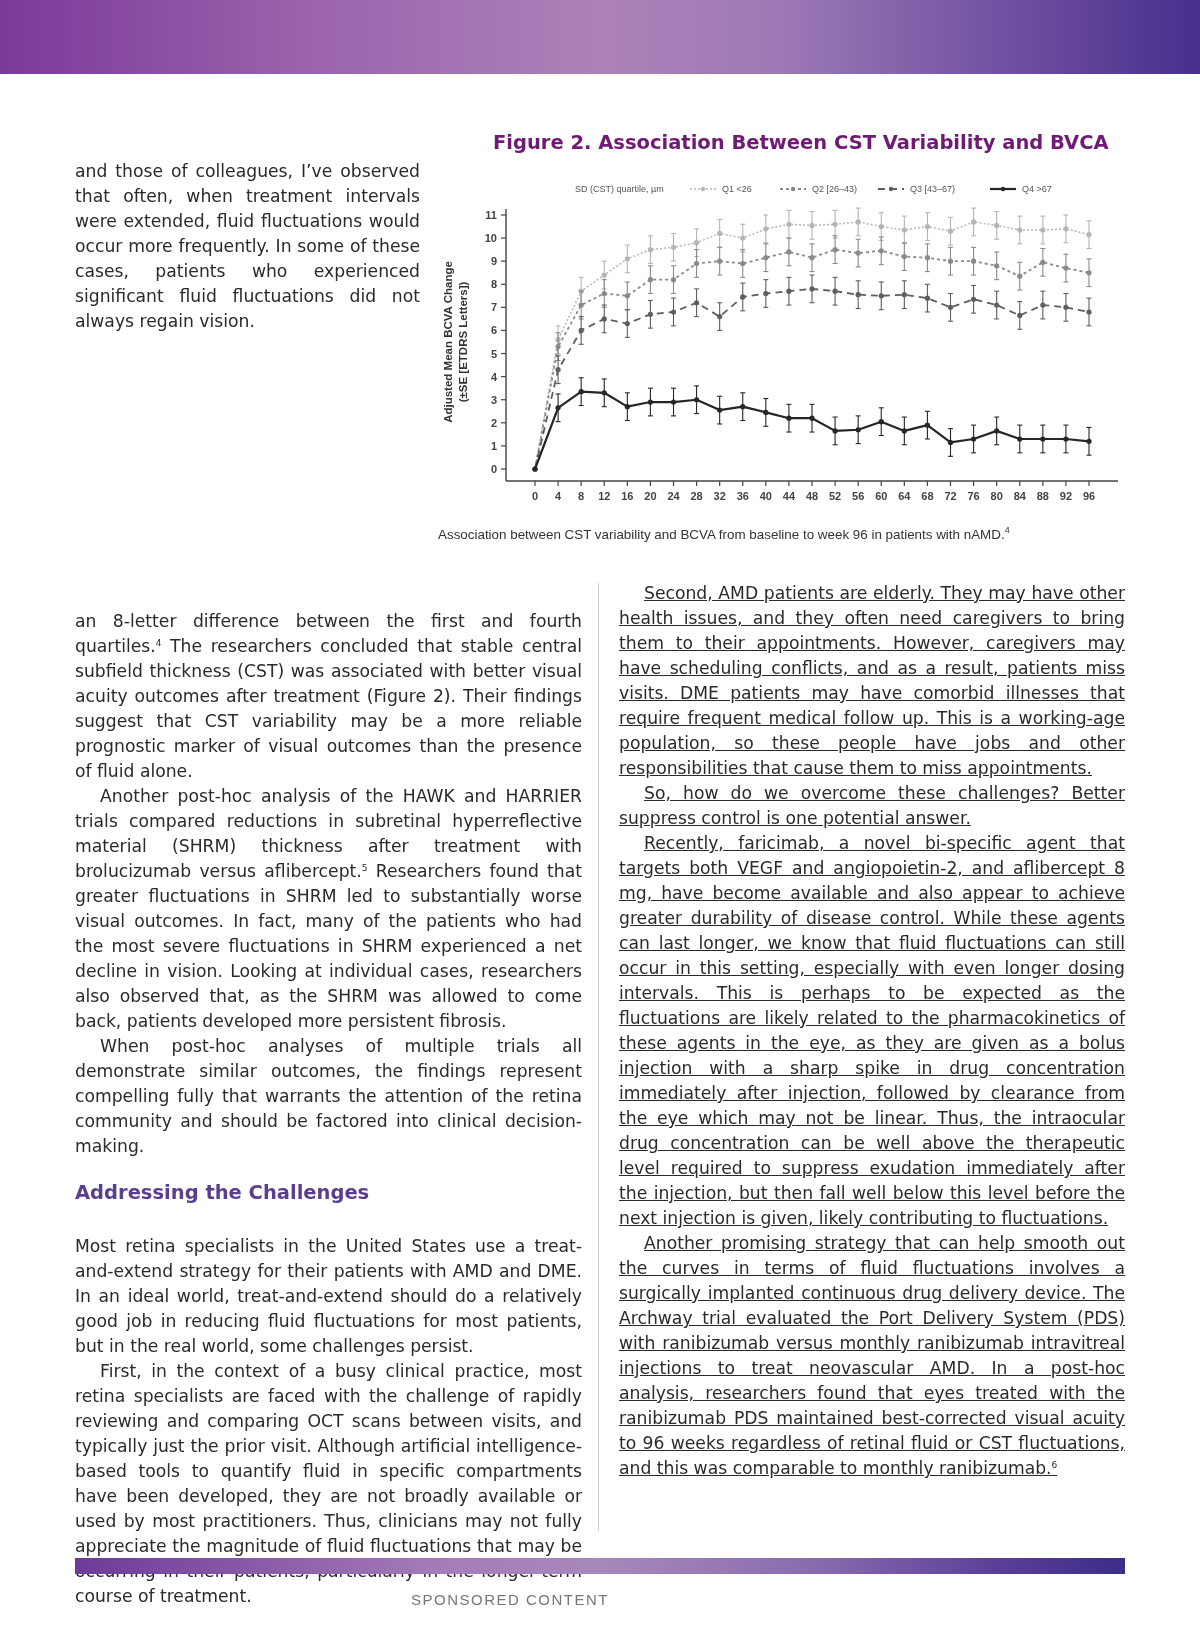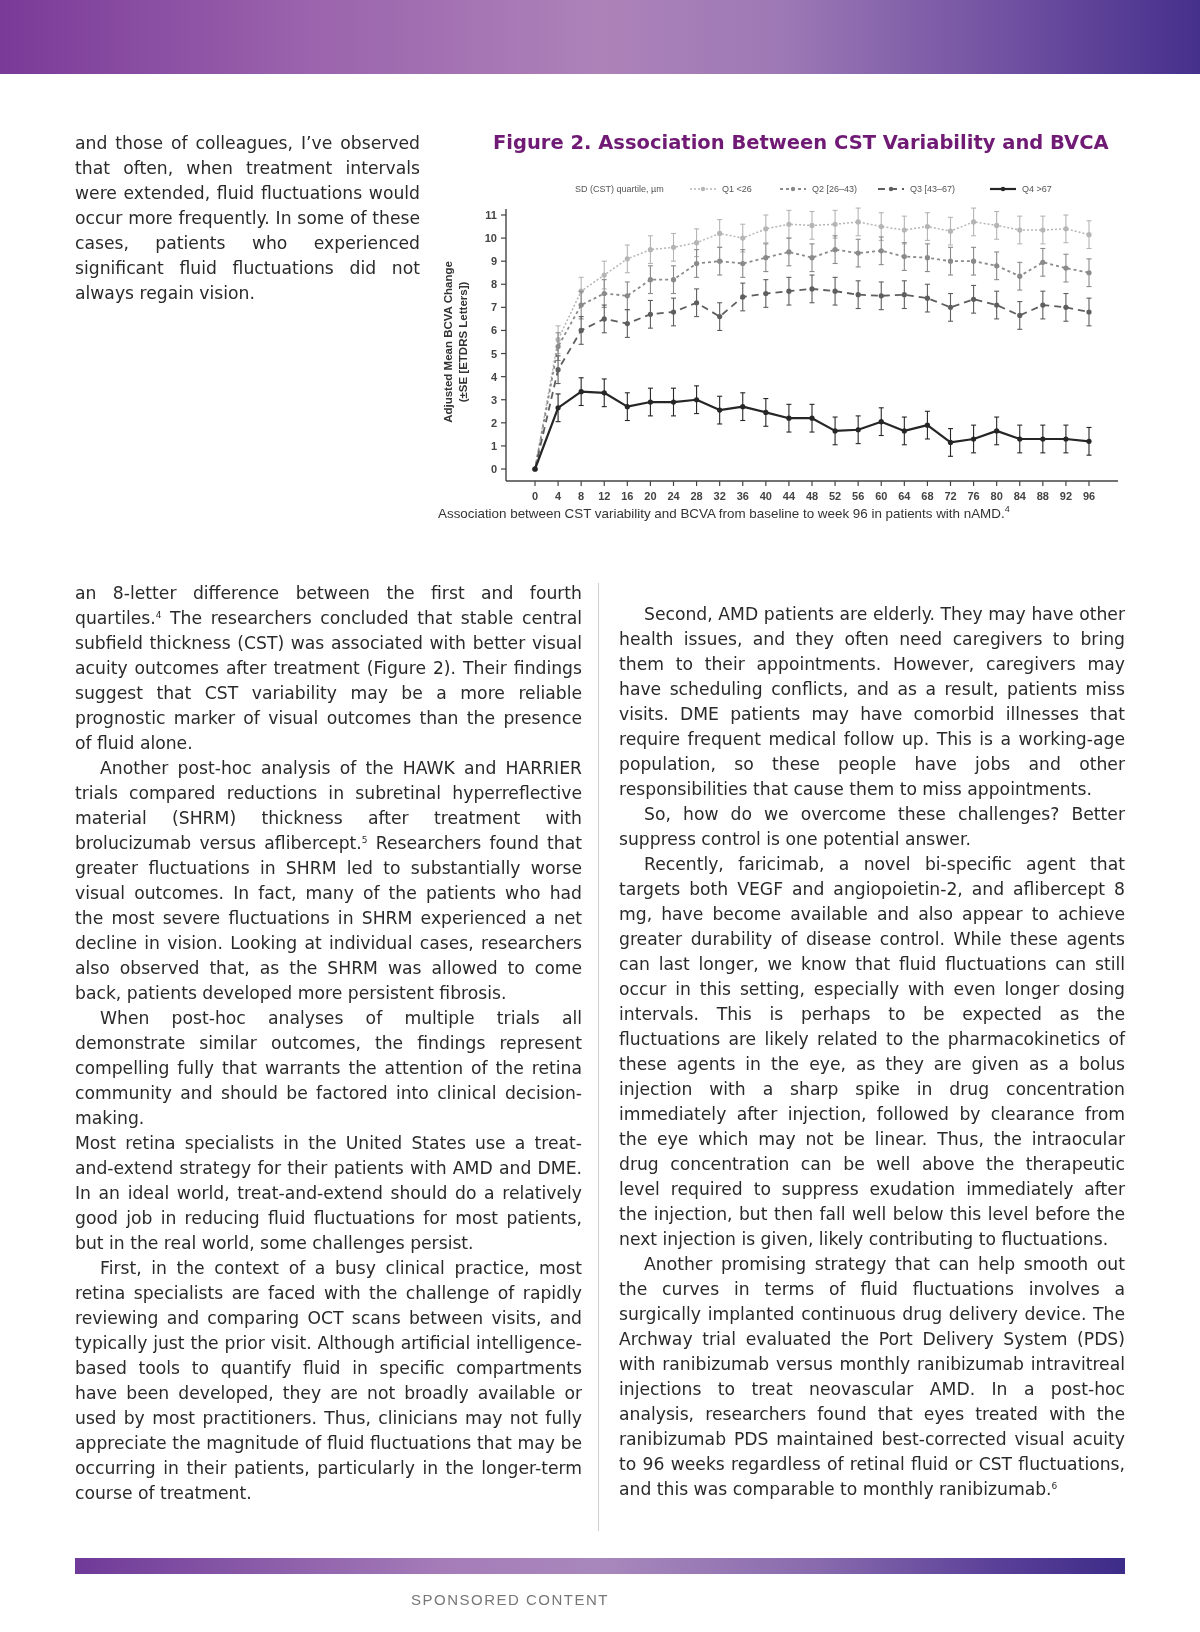--- a/index.html
+++ b/index.html
@@ -6,31 +6,31 @@
   body { width: 1200px; height: 1632px; position: relative; background: #ffffff; overflow: hidden;
          font-family: "DejaVu Sans", sans-serif; color: #2a2a2a; }
   .top-band { position: absolute; left: 0; top: 0; width: 1200px; height: 74px;
     background: linear-gradient(90deg, #7a3a98 0%, #9a62ac 25%, #ad82b9 50%, #9d79b5 65%, #6e4ea0 85%, #45308c 100%); }
   .bottom-band { position: absolute; left: 75px; top: 1558px; width: 1050px; height: 16px;
     background: linear-gradient(90deg, #6f3a98 0%, #a57cb8 35%, #a888bc 50%, #8a6cae 70%, #5a3f98 88%, #3c2c88 100%); }
   .footer { position: absolute; left: 0; top: 1591px; width: 1020px; text-align: center;
     font-family: "Liberation Sans", sans-serif; font-size: 15px; letter-spacing: 1.5px; color: #777; }
   .col { position: absolute; font-size: 17.2px; line-height: 25px; text-align: justify; }
   .col p { margin: 0; text-indent: 25px; }
-  .col p.noindent { text-indent: 0; }
+  .col p.noindent { text-indent: 0; margin-top: 28px; }
   .col-top { left: 75px; top: 131px; width: 345px; }
   .col-left { left: 75px; top: 581px; width: 507px; }
-  .col-right { left: 619px; top: 602px; width: 506px; }
+  .col-right { left: 619px; top: 581px; width: 506px; text-decoration: underline; }
   .divider { position: absolute; left: 598px; top: 583px; width: 1px; height: 948px; background: #cfcfcf; }
   h2.section { margin: 21px 0 0 0; font-size: 19.5px; line-height: 26px; font-weight: bold; color: #5b3f8e; text-align: left; }
   sup { font-size: 9px; vertical-align: 6px; line-height: 0; }
   .fig-title { position: absolute; left: 493px; top: 131px; width: 620px;
      font-family: "DejaVu Sans", sans-serif; font-weight: bold; font-size: 19.5px; color: #701a75; white-space: nowrap; }
   .chart-svg { position: absolute; left: 430px; top: 175px; width: 700px; height: 340px; }
-  .fig-caption { position: absolute; left: 438px; top: 506px; width: 700px; font-family: "Liberation Sans", sans-serif;
+  .fig-caption { position: absolute; left: 438px; top: 527px; width: 700px; font-family: "Liberation Sans", sans-serif;
      font-size: 13.4px; color: #333; white-space: nowrap; }
 </style>
 </head>
 <body>
 
 <div class="top-band"></div>
 
 <div class="col col-top">
   <p class="noindent">and those of colleagues, I’ve observed that often, when treatment intervals were extended, fluid fluctuations would occur more frequently. In some of these cases, patients who experienced significant fluid fluctuations did not always regain vision.</p>
 </div>
@@ -522,20 +522,21 @@
     <line x1="1086.5" y1="455.1454545454545" x2="1091.5" y2="455.1454545454545" stroke="#262626" stroke-width="1.1"></line>
     <circle cx="1089" cy="441.2909090909091" r="2.6" fill="#262626"></circle>
   </svg>
 
 <div class="fig-caption"><span>Association between CST variability and BCVA from baseline to week 96 in patients with nAMD.</span><sup>4</sup></div>
 
 <div class="col col-left">
   <p class="noindent"><span>an 8-letter difference between the first and fourth quartiles.</span><sup>4</sup><span> The researchers concluded that stable central subfield thickness (CST) was associated with better visual acuity outcomes after treatment (Figure 2). Their findings suggest that CST variability may be a more reliable prognostic marker of visual outcomes than the presence of fluid alone.</span></p>
   <p><span>Another post-hoc analysis of the HAWK and HARRIER trials compared reductions in subretinal hyperreflective material (SHRM) thickness after treatment with brolucizumab versus aflibercept.</span><sup>5</sup><span> Researchers found that greater fluctuations in SHRM led to substantially worse visual outcomes. In fact, many of the patients who had the most severe fluctuations in SHRM experienced a net decline in vision. Looking at individual cases, researchers also observed that, as the SHRM was allowed to come back, patients developed more persistent fibrosis.</span></p>
   <p>When post-hoc analyses of multiple trials all demonstrate similar outcomes, the findings represent compelling fully that warrants the attention of the retina community and should be factored into clinical decision-making.</p>
+  <h2 class="section">Addressing the Challenges</h2>
   <p class="noindent">Most retina specialists in the United States use a treat-and-extend strategy for their patients with AMD and DME. In an ideal world, treat-and-extend should do a relatively good job in reducing fluid fluctuations for most patients, but in the real world, some challenges persist.</p>
   <p>First, in the context of a busy clinical practice, most retina specialists are faced with the challenge of rapidly reviewing and comparing OCT scans between visits, and typically just the prior visit. Although artificial intelligence-based tools to quantify fluid in specific compartments have been developed, they are not broadly available or used by most practitioners. Thus, clinicians may not fully appreciate the magnitude of fluid fluctuations that may be occurring in their patients, particularly in the longer-term course of treatment.</p>
 </div>
 
 <div class="divider"></div>
 
 <div class="col col-right">
   <p>Second, AMD patients are elderly. They may have other health issues, and they often need caregivers to bring them to their appointments. However, caregivers may have scheduling conflicts, and as a result, patients miss visits. DME patients may have comorbid illnesses that require frequent medical follow up. This is a working-age population, so these people have jobs and other responsibilities that cause them to miss appointments.</p>
   <p>So, how do we overcome these challenges? Better suppress control is one potential answer.</p>
   <p>Recently, faricimab, a novel bi-specific agent that targets both VEGF and angiopoietin-2, and aflibercept 8 mg, have become available and also appear to achieve greater durability of disease control. While these agents can last longer, we know that fluid fluctuations can still occur in this setting, especially with even longer dosing intervals.  This is perhaps to be expected as the fluctuations are likely related to the pharmacokinetics of these agents in the eye, as they are given as a bolus injection with a sharp spike in drug concentration immediately after injection, followed by clearance from the eye which may not be linear. Thus, the intraocular drug concentration can be well above the therapeutic level required to suppress exudation immediately after the injection, but then fall well below this level before the next injection is given, likely contributing to fluctuations.</p>

